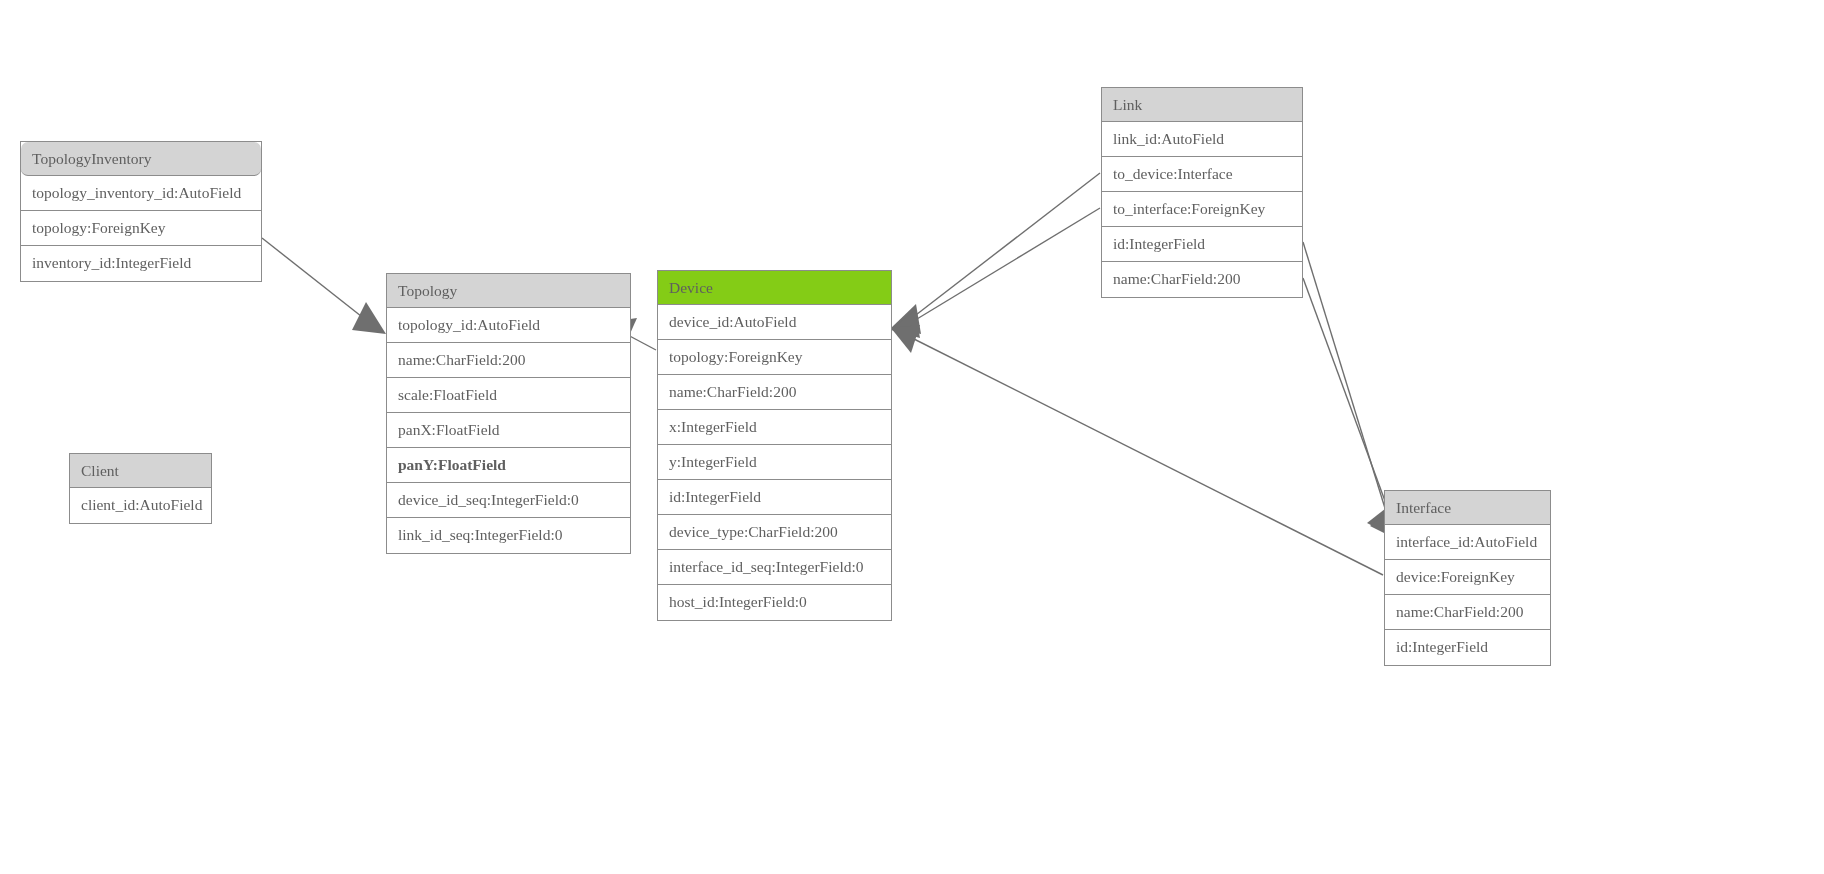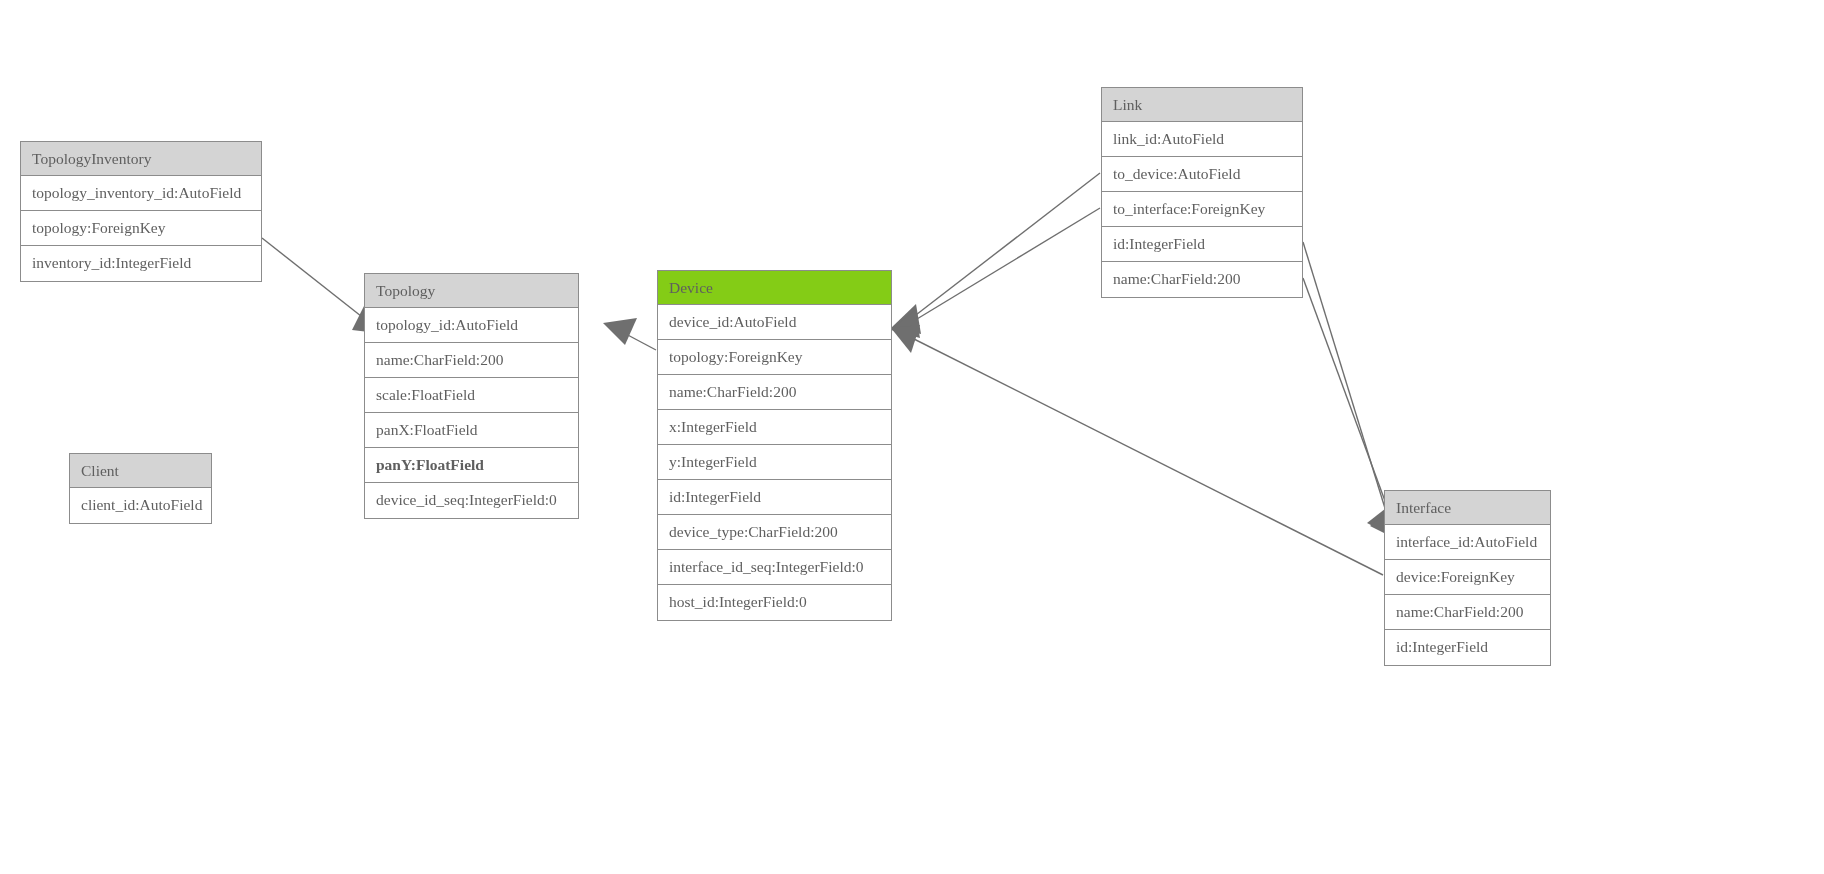--- a/index.html
+++ b/index.html
@@ -92,54 +92,55 @@
         <path d="M 1396,538 L 1367,523 L 1390,505 Z" fill="#6f6f6f" stroke="none"></path>
       </g>
       <g>
         <path d="M 1303,278 L 1392,520" stroke="#6f6f6f" stroke-width="1.4" fill="none"></path>
         <path d="M 1398,540 L 1370,526 L 1392,508 Z" fill="#6f6f6f" stroke="none"></path>
       </g>
     </svg>
 
   <div id="entity-layer">
       <div class="entity" style="left: 20px; top: 141px; width: 242px; border-color: rgb(140, 140, 140);">
-        <div class="entity-header" style="background: rgb(212, 212, 212); color: rgb(95, 95, 95); border-bottom-color: rgb(140, 140, 140);">TopologyInventory</div>
+        <div class="entity-header" style="background: rgb(212, 212, 212); color: rgb(95, 95, 95); border-bottom-color: rgb(140, 140, 140); border-radius: 7px;">TopologyInventory</div>
         <div class="entity-field" style="background: rgb(255, 255, 255); color: rgb(95, 95, 95); border-bottom-color: rgb(140, 140, 140);">topology_inventory_id:AutoField</div>
         <div class="entity-field" style="background: rgb(255, 255, 255); color: rgb(95, 95, 95); border-bottom-color: rgb(140, 140, 140);">topology:ForeignKey</div>
         <div class="entity-field" style="background: rgb(255, 255, 255); color: rgb(95, 95, 95); border-bottom-color: rgb(140, 140, 140);">inventory_id:IntegerField</div>
       </div>
       <div class="entity" style="left: 69px; top: 453px; width: 143px; border-color: rgb(140, 140, 140);">
         <div class="entity-header" style="background: rgb(212, 212, 212); color: rgb(95, 95, 95); border-bottom-color: rgb(140, 140, 140);">Client</div>
         <div class="entity-field" style="background: rgb(255, 255, 255); color: rgb(95, 95, 95); border-bottom-color: rgb(140, 140, 140);">client_id:AutoField</div>
       </div>
-      <div class="entity" style="left: 364px; top: 273px; width: 215px; border-color: rgb(140, 140, 140);">
+      <div class="entity" style="left: 386px; top: 273px; width: 245px; border-color: rgb(140, 140, 140);">
         <div class="entity-header" style="background: rgb(212, 212, 212); color: rgb(95, 95, 95); border-bottom-color: rgb(140, 140, 140);">Topology</div>
         <div class="entity-field" style="background: rgb(255, 255, 255); color: rgb(95, 95, 95); border-bottom-color: rgb(140, 140, 140);">topology_id:AutoField</div>
         <div class="entity-field" style="background: rgb(255, 255, 255); color: rgb(95, 95, 95); border-bottom-color: rgb(140, 140, 140);">name:CharField:200</div>
         <div class="entity-field" style="background: rgb(255, 255, 255); color: rgb(95, 95, 95); border-bottom-color: rgb(140, 140, 140);">scale:FloatField</div>
         <div class="entity-field" style="background: rgb(255, 255, 255); color: rgb(95, 95, 95); border-bottom-color: rgb(140, 140, 140);">panX:FloatField</div>
         <div class="entity-field" style="background: rgb(255, 255, 255); color: rgb(95, 95, 95); border-bottom-color: rgb(140, 140, 140); font-weight: bold;">panY:FloatField</div>
         <div class="entity-field" style="background: rgb(255, 255, 255); color: rgb(95, 95, 95); border-bottom-color: rgb(140, 140, 140);">device_id_seq:IntegerField:0</div>
+        <div class="entity-field" style="background: rgb(255, 255, 255); color: rgb(95, 95, 95); border-bottom-color: rgb(140, 140, 140);">link_id_seq:IntegerField:0</div>
       </div>
       <div class="entity" style="left: 657px; top: 270px; width: 235px; border-color: rgb(140, 140, 140);">
         <div class="entity-header" style="background: #84cc16; color: rgb(95, 95, 95); border-bottom-color: rgb(140, 140, 140);">Device</div>
         <div class="entity-field" style="background: rgb(255, 255, 255); color: rgb(95, 95, 95); border-bottom-color: rgb(140, 140, 140);">device_id:AutoField</div>
         <div class="entity-field" style="background: rgb(255, 255, 255); color: rgb(95, 95, 95); border-bottom-color: rgb(140, 140, 140);">topology:ForeignKey</div>
         <div class="entity-field" style="background: rgb(255, 255, 255); color: rgb(95, 95, 95); border-bottom-color: rgb(140, 140, 140);">name:CharField:200</div>
         <div class="entity-field" style="background: rgb(255, 255, 255); color: rgb(95, 95, 95); border-bottom-color: rgb(140, 140, 140);">x:IntegerField</div>
         <div class="entity-field" style="background: rgb(255, 255, 255); color: rgb(95, 95, 95); border-bottom-color: rgb(140, 140, 140);">y:IntegerField</div>
         <div class="entity-field" style="background: rgb(255, 255, 255); color: rgb(95, 95, 95); border-bottom-color: rgb(140, 140, 140);">id:IntegerField</div>
         <div class="entity-field" style="background: rgb(255, 255, 255); color: rgb(95, 95, 95); border-bottom-color: rgb(140, 140, 140);">device_type:CharField:200</div>
         <div class="entity-field" style="background: rgb(255, 255, 255); color: rgb(95, 95, 95); border-bottom-color: rgb(140, 140, 140);">interface_id_seq:IntegerField:0</div>
         <div class="entity-field" style="background: rgb(255, 255, 255); color: rgb(95, 95, 95); border-bottom-color: rgb(140, 140, 140);">host_id:IntegerField:0</div>
       </div>
       <div class="entity" style="left: 1101px; top: 87px; width: 202px; border-color: rgb(140, 140, 140);">
         <div class="entity-header" style="background: rgb(212, 212, 212); color: rgb(95, 95, 95); border-bottom-color: rgb(140, 140, 140);">Link</div>
         <div class="entity-field" style="background: rgb(255, 255, 255); color: rgb(95, 95, 95); border-bottom-color: rgb(140, 140, 140);">link_id:AutoField</div>
-        <div class="entity-field" style="background: rgb(255, 255, 255); color: rgb(95, 95, 95); border-bottom-color: rgb(140, 140, 140);">to_device:AutoField</div>
+        <div class="entity-field" style="background: rgb(255, 255, 255); color: rgb(95, 95, 95); border-bottom-color: rgb(140, 140, 140);">to_device:Interface</div>
         <div class="entity-field" style="background: rgb(255, 255, 255); color: rgb(95, 95, 95); border-bottom-color: rgb(140, 140, 140);">to_interface:ForeignKey</div>
         <div class="entity-field" style="background: rgb(255, 255, 255); color: rgb(95, 95, 95); border-bottom-color: rgb(140, 140, 140);">id:IntegerField</div>
         <div class="entity-field" style="background: rgb(255, 255, 255); color: rgb(95, 95, 95); border-bottom-color: rgb(140, 140, 140);">name:CharField:200</div>
       </div>
       <div class="entity" style="left: 1384px; top: 490px; width: 167px; border-color: rgb(140, 140, 140);">
         <div class="entity-header" style="background: rgb(212, 212, 212); color: rgb(95, 95, 95); border-bottom-color: rgb(140, 140, 140);">Interface</div>
         <div class="entity-field" style="background: rgb(255, 255, 255); color: rgb(95, 95, 95); border-bottom-color: rgb(140, 140, 140);">interface_id:AutoField</div>
         <div class="entity-field" style="background: rgb(255, 255, 255); color: rgb(95, 95, 95); border-bottom-color: rgb(140, 140, 140);">device:ForeignKey</div>
         <div class="entity-field" style="background: rgb(255, 255, 255); color: rgb(95, 95, 95); border-bottom-color: rgb(140, 140, 140);">name:CharField:200</div>
         <div class="entity-field" style="background: rgb(255, 255, 255); color: rgb(95, 95, 95); border-bottom-color: rgb(140, 140, 140);">id:IntegerField</div>

